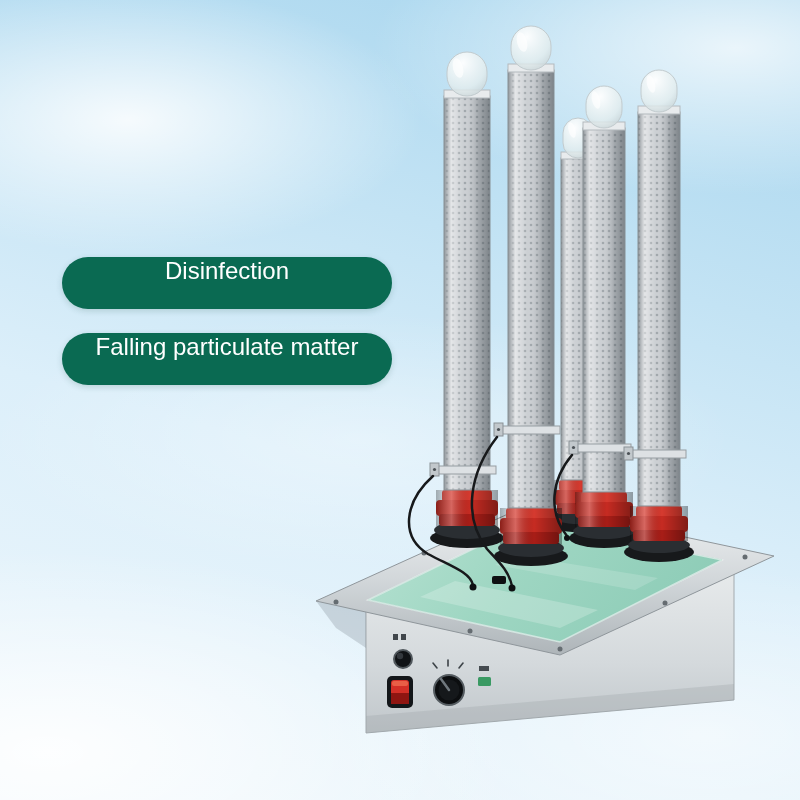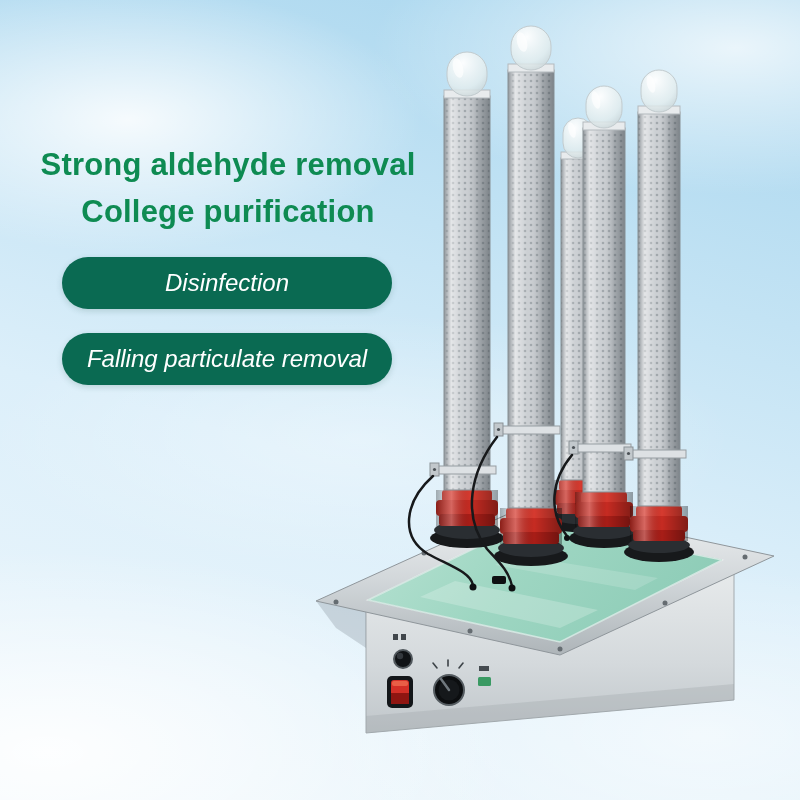--- a/index.html
+++ b/index.html
@@ -16,41 +16,37 @@
   }
   .headline {
     position:absolute; top:141px; left:28px; width:400px; text-align:center;
     font-size:31px; font-weight:700; line-height:1.52; letter-spacing:.2px;
     color:var(--headline-green,#0e8b52);
   }
   .badges { position:absolute; top:257px; left:62px; display:flex; flex-direction:column; gap:24px; }
   .badge {
     width:330px; height:52px; border-radius:27px;
     background:var(--badge-bg,#0a6a52); color:var(--badge-text,#ffffff);
-    display:flex; align-items:center; justify-content:center;
-    font-size:24px; box-shadow:0 2px 6px rgba(20,80,60,.18);font-style:italic;
+    display:flex; align-items:flex-start; justify-content:center;
+    font-size:24px; box-shadow:0 2px 6px rgba(20,80,60,.18);
   }
   svg.device { position:absolute; left:0; top:0; }
 </style>
 </head>
 <body>
 
 <div class="stage">
 
-  <div class="headline">
-    <div>Strong aldehyde removal</div>
-    <div>College purification</div>
-  </div>
 
   <div class="badges">
     <div class="badge">
       <span>Disinfection</span>
     </div>
     <div class="badge">
-      <span>Falling particulate removal</span>
+      <span>Falling particulate matter</span>
     </div>
   </div>
 
   <svg class="device" width="800" height="800" viewBox="0 0 800 800" role="img" aria-label="Stainless steel photocatalyst air purification unit with five perforated tubes, red pipe collars, green glass top panel and front control panel (power button, red rocker switch, rotary knob, green indicator)">
     <defs>
       <pattern id="perf" width="6" height="6" patternUnits="userSpaceOnUse">
         <rect width="6" height="6" fill="#c9cdd1"></rect>
         <circle cx="3" cy="3" r="1.3" fill="#9ba2a7"></circle>
       </pattern>
       <linearGradient id="tubeShade" x1="0" y1="0" x2="1" y2="0">

